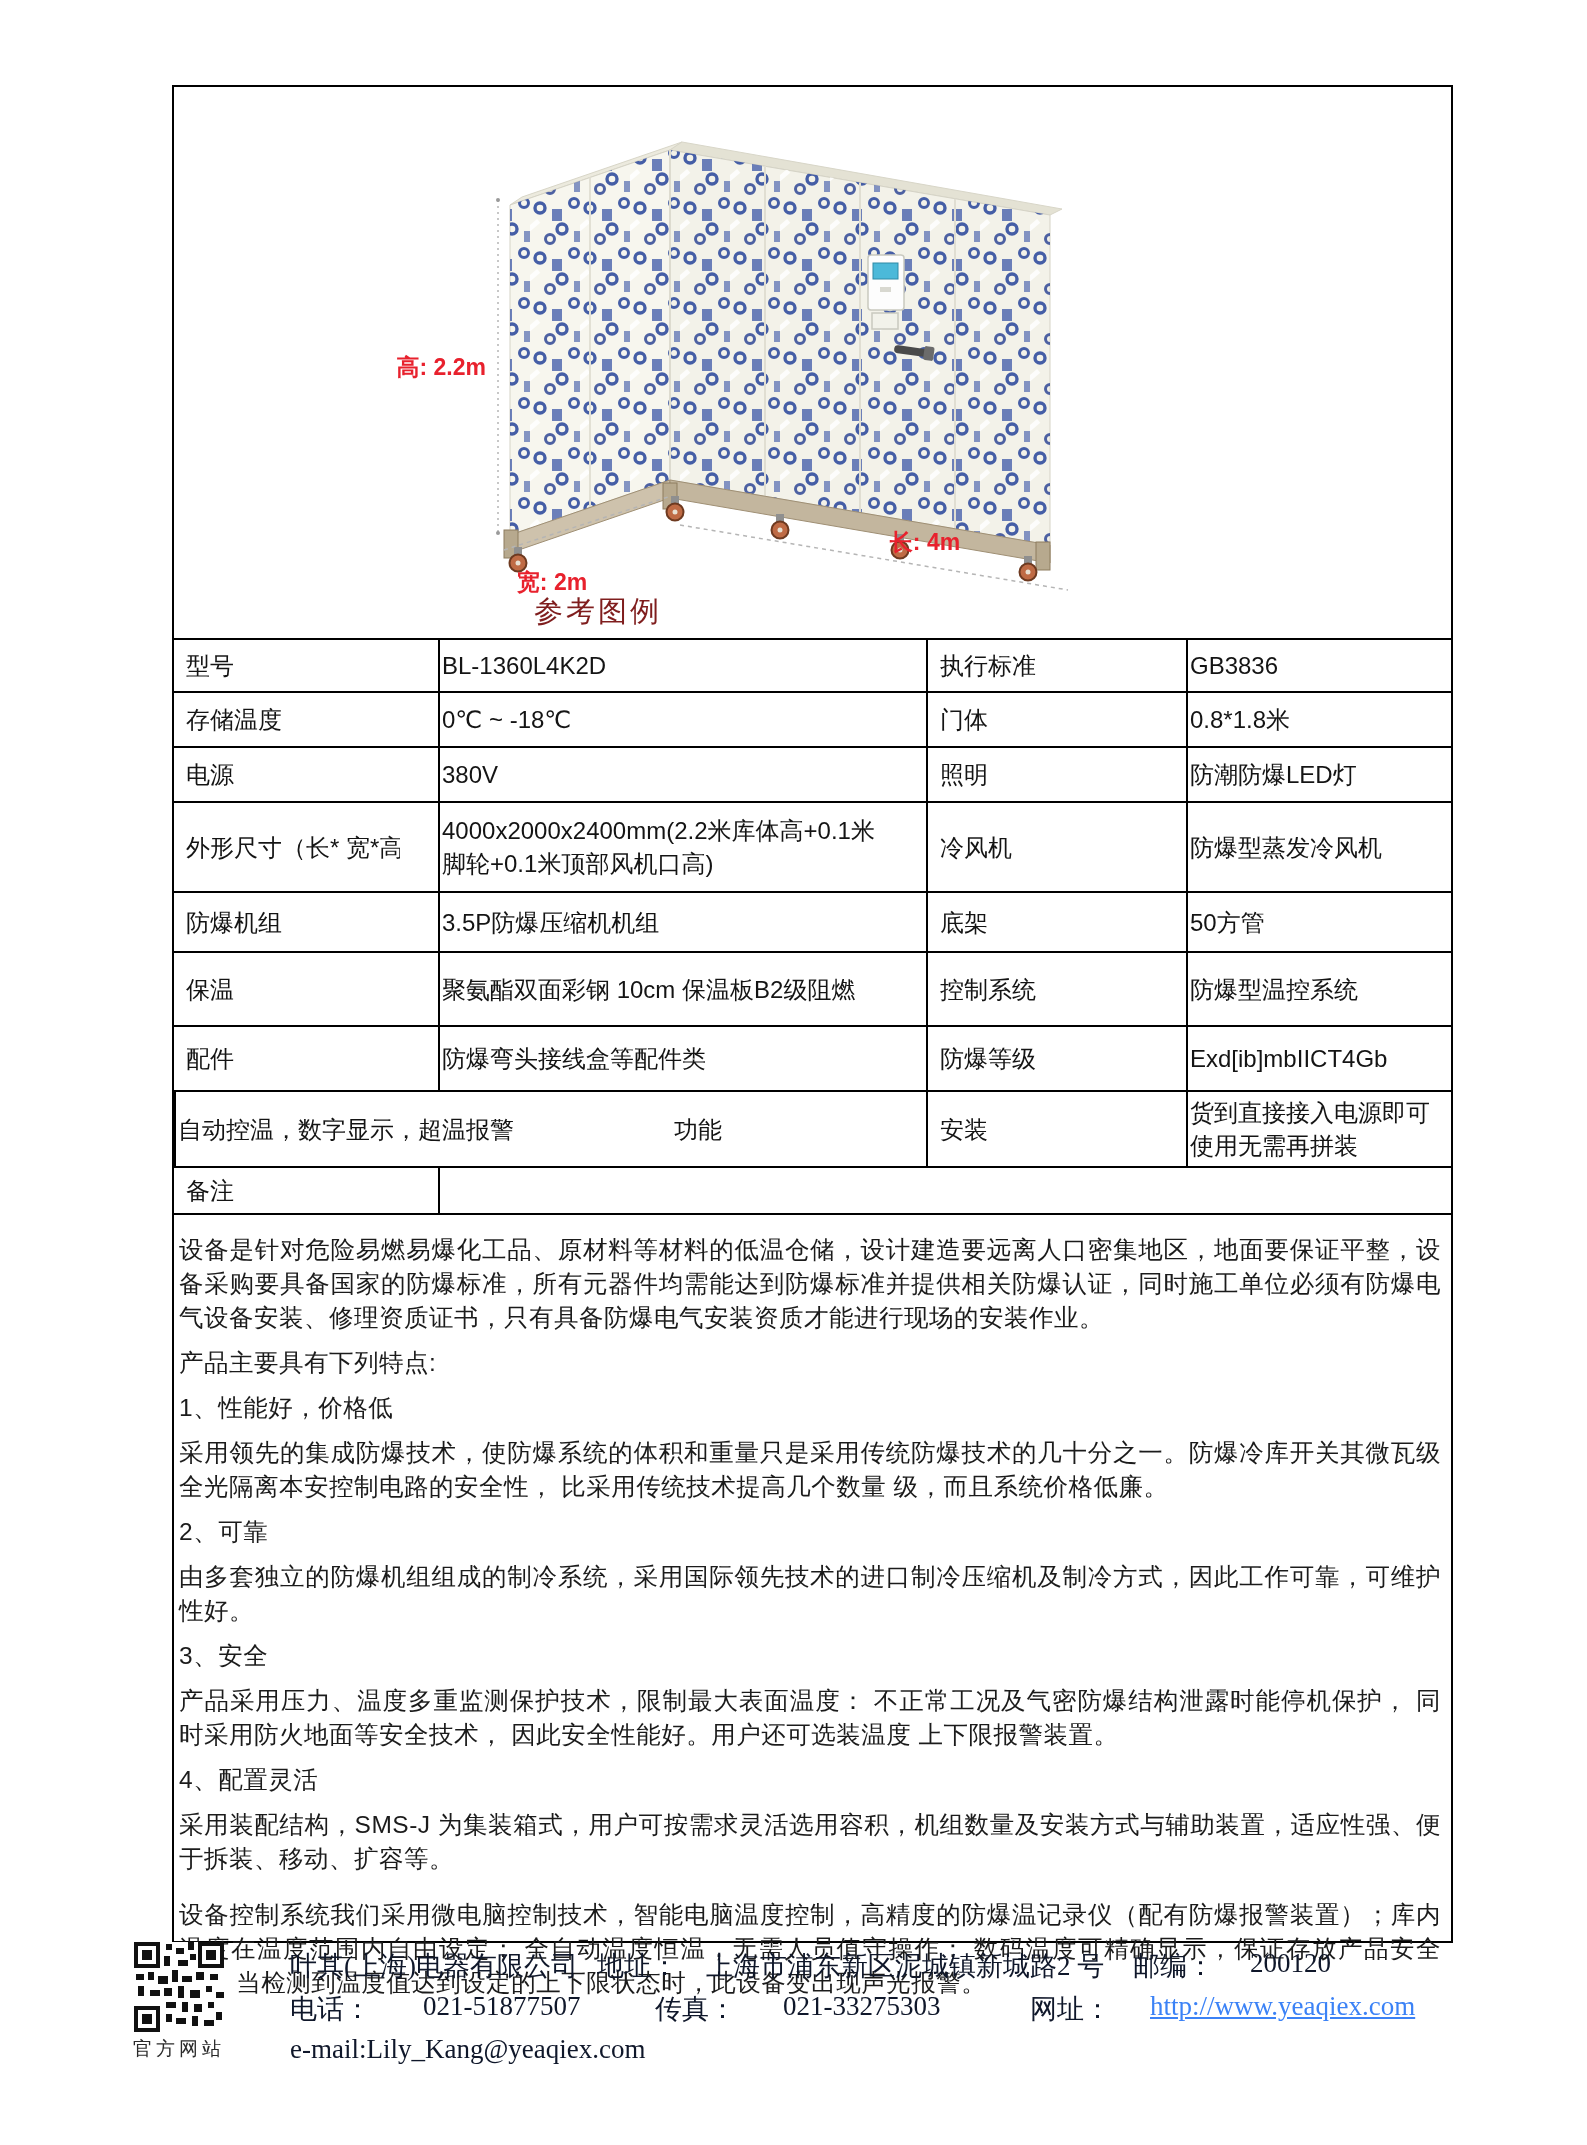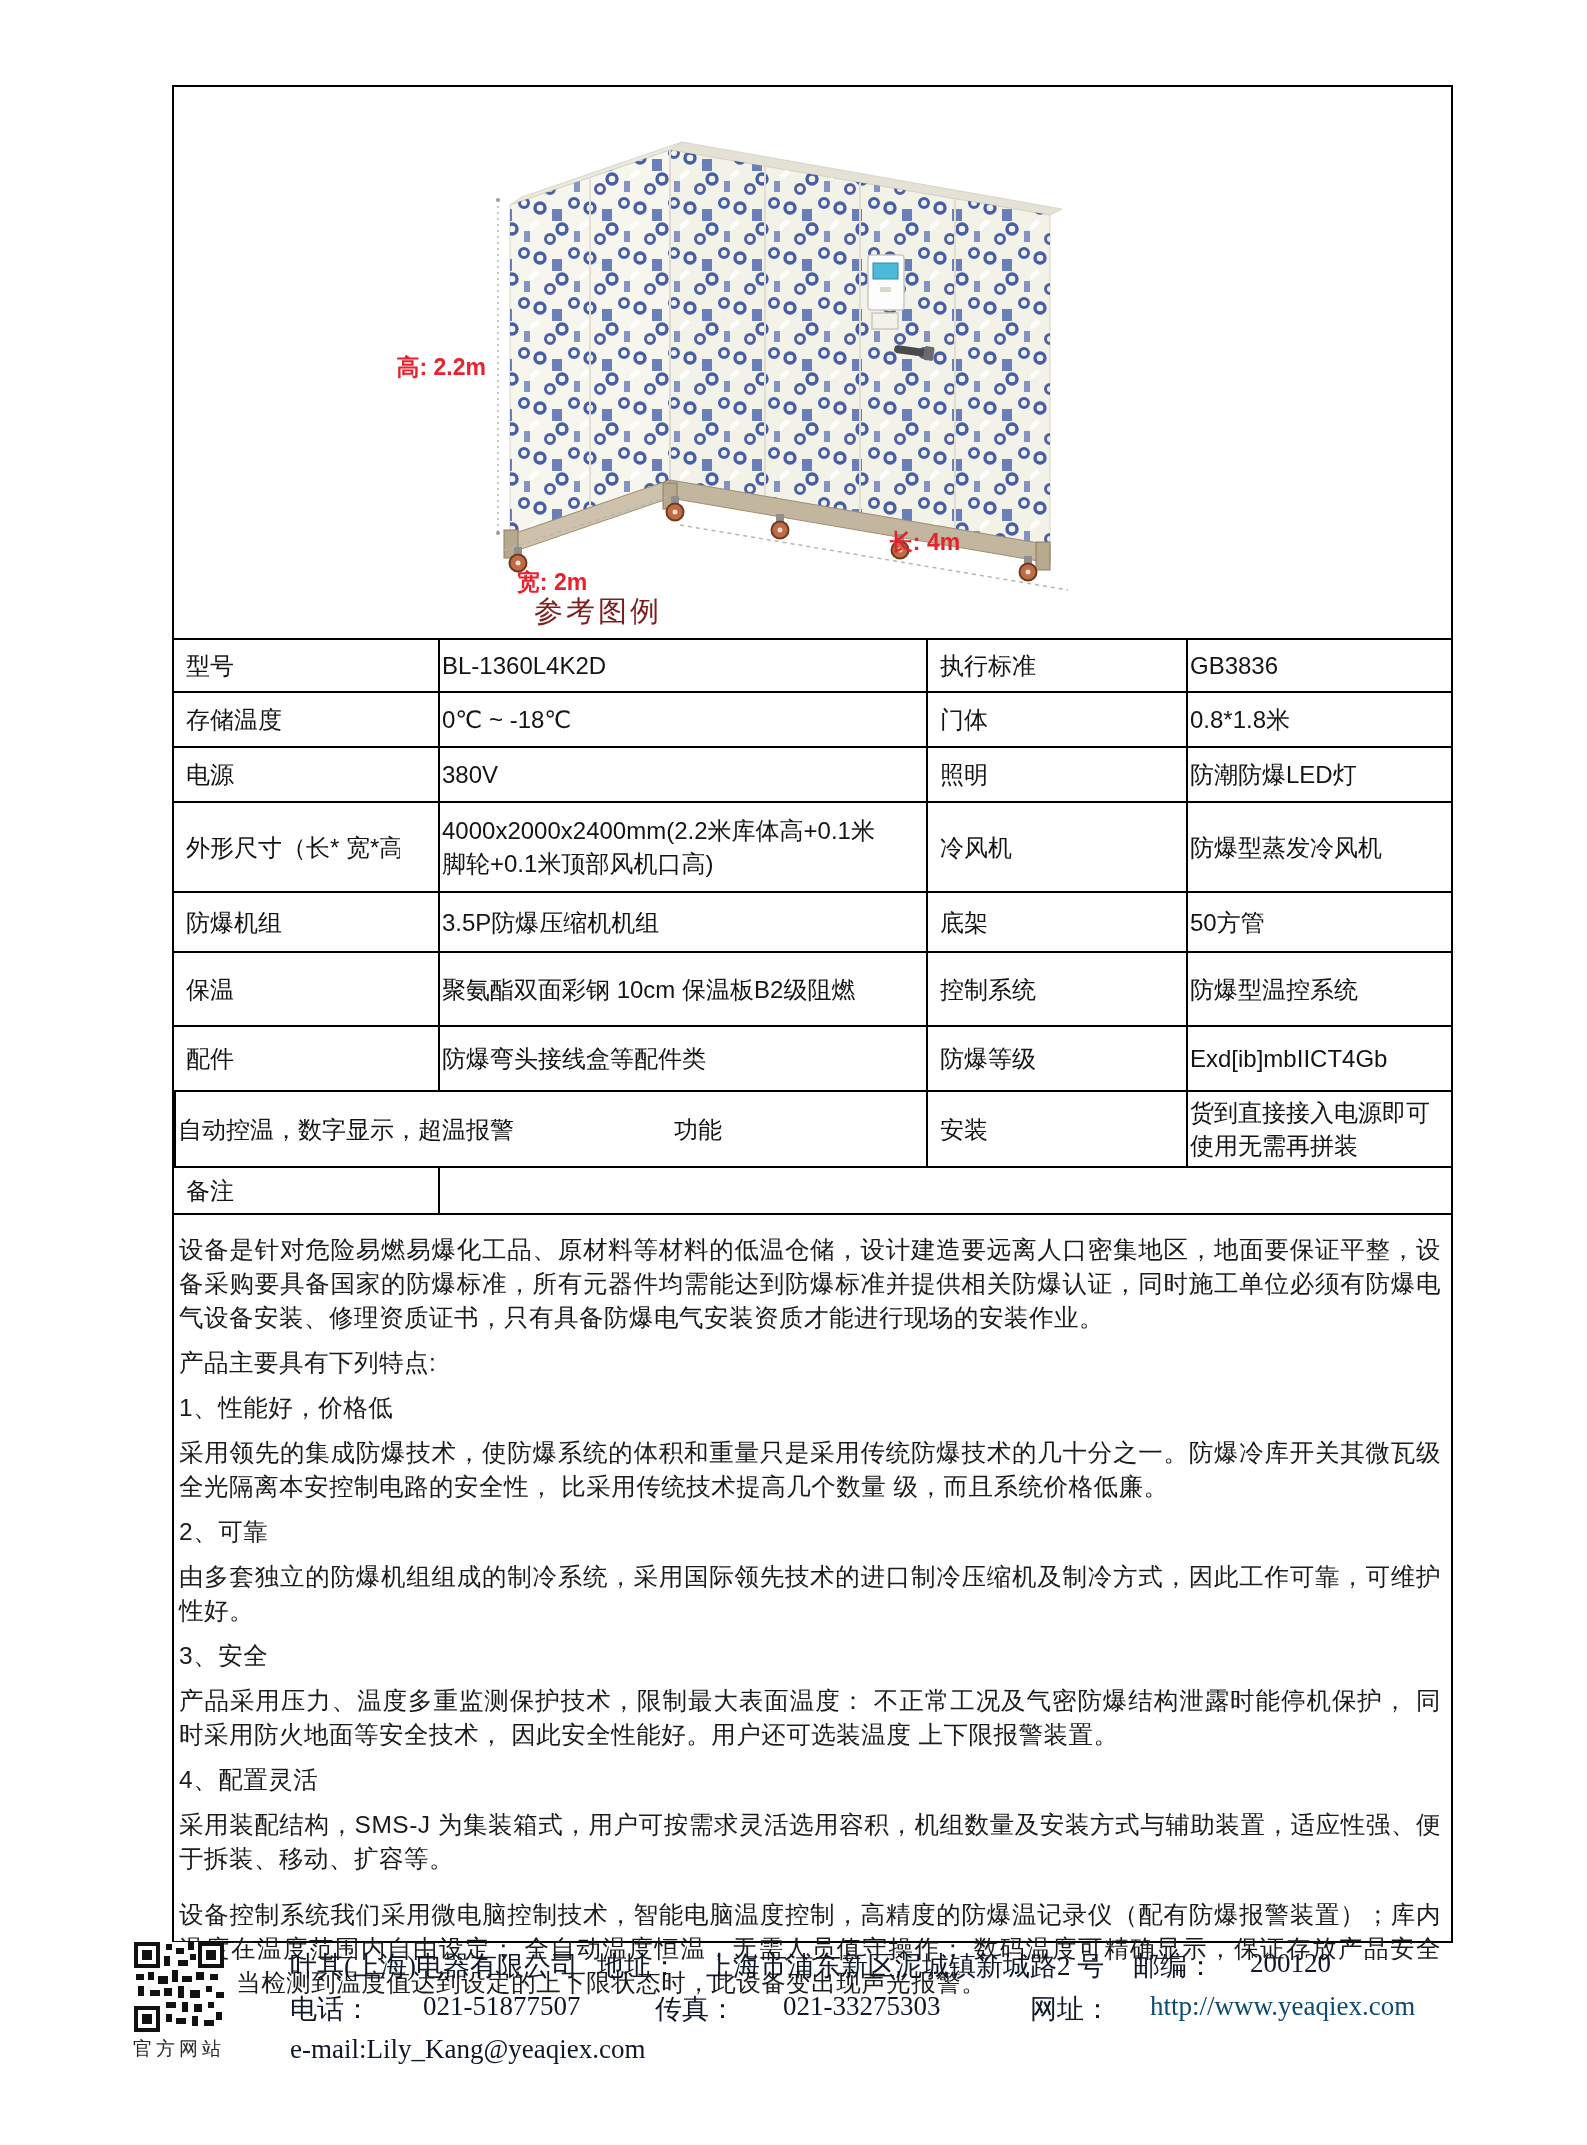--- a/index.html
+++ b/index.html
@@ -41,21 +41,21 @@
     padding:0 10px 0 5px;
   }
   .desc p{
     margin:11px 0;font-size:24.5px;line-height:34px;color:#1b1b1b;
     letter-spacing:0.5px;text-align:justify;
   }
   .desc p.gap-top{margin-top:22px;}
   
   .footer-text{position:absolute;font-family:"Liberation Serif","DejaVu Serif",serif;
     font-size:27px;color:#0f172a;white-space:nowrap;}
-  .weblink{color:#0c4a6e;}
+  .weblink{color:#3b82f6;text-decoration:underline;}
   .qr{position:absolute;left:134px;top:1942px;width:90px;height:90px;}
   .qr-caption{
     position:absolute;left:130px;top:2036px;width:98px;text-align:center;
     font-family:"Liberation Serif","DejaVu Serif",serif;font-size:19px;
     letter-spacing:4px;color:#2a2a2a;
   }
 </style>
 </head>
 <body>
 

